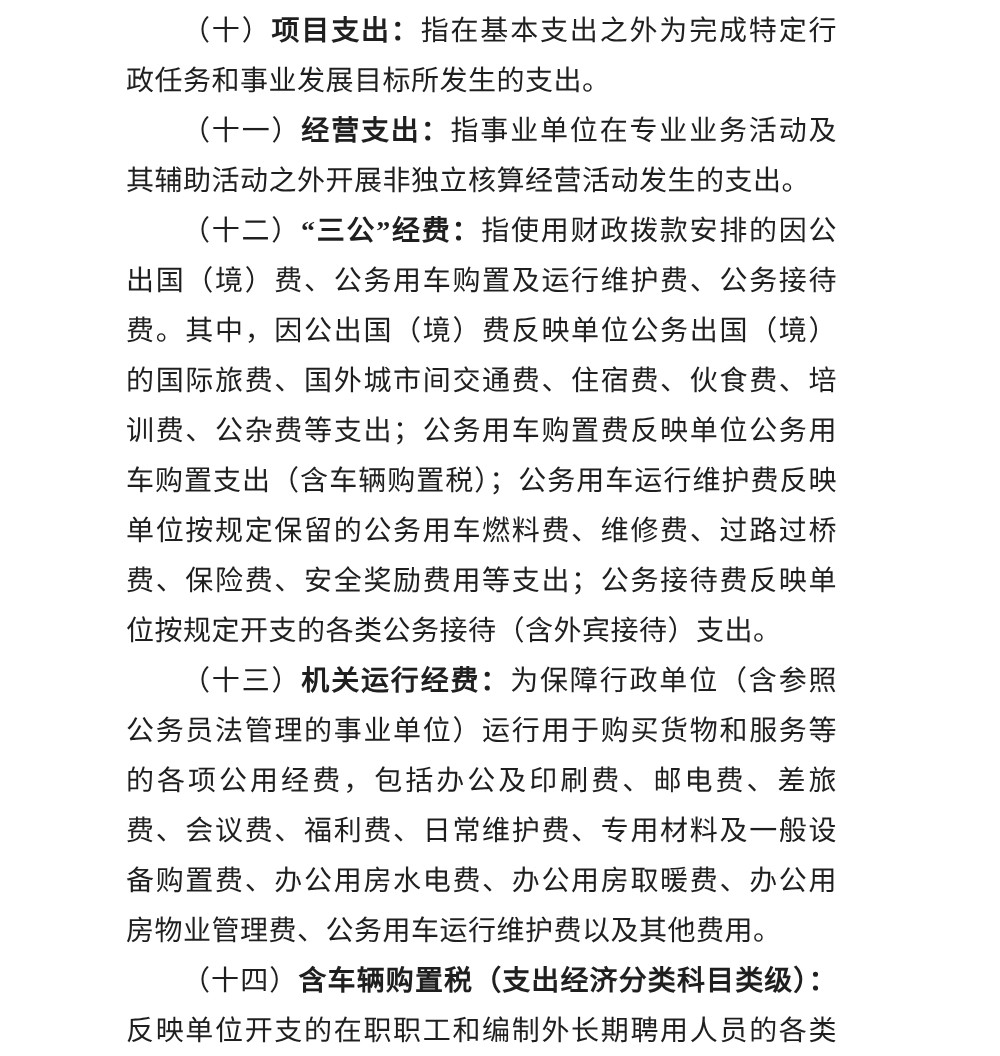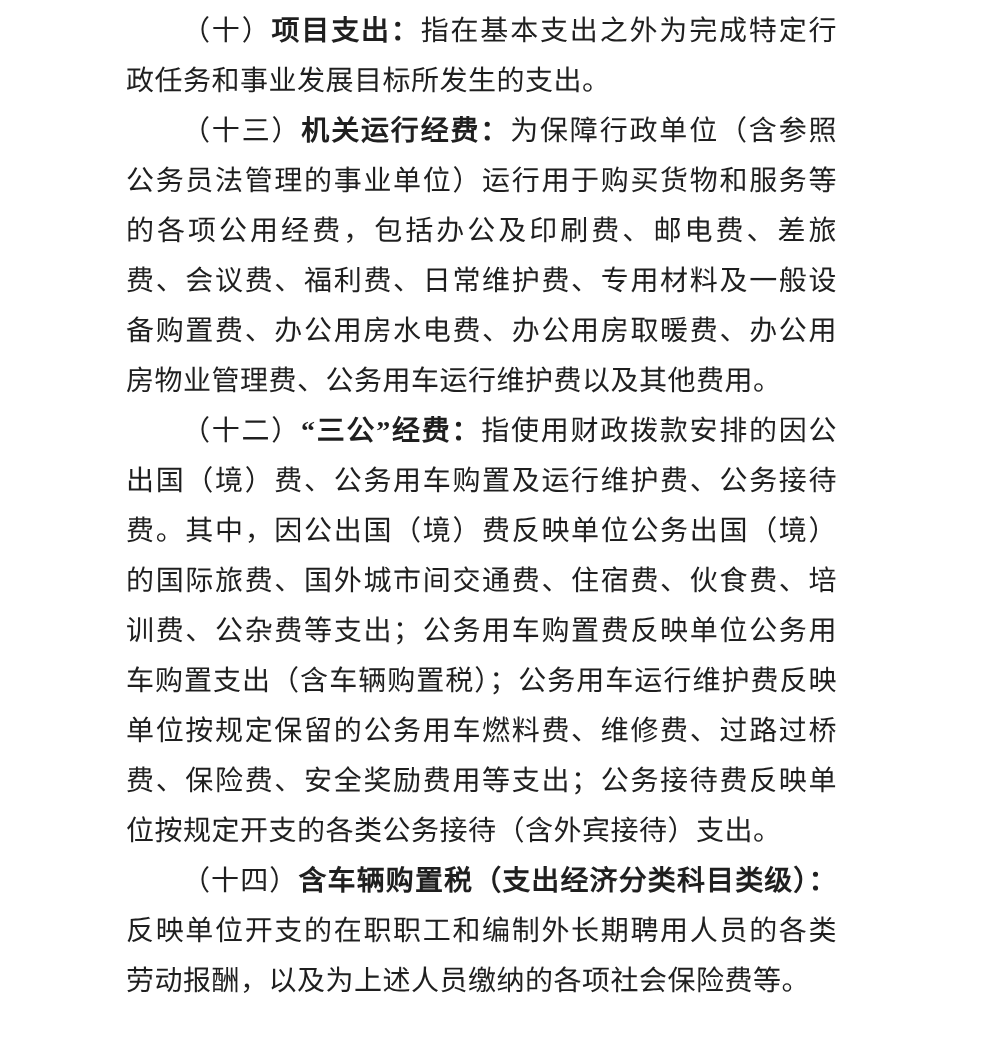--- a/index.html
+++ b/index.html
@@ -33,20 +33,21 @@
     font-weight: 700;
   }
 </style>
 </head>
 <body>
 
 <div class="page">
 
   <p class="para"><span>（十）</span><span class="term">项目支出：</span><span>指在基本支出之外为完成特定行政任务和事业发展目标所发生的支出。</span></p>
 
+  <p class="para"><span>（十一）</span><span class="term">经营支出：</span><span>指事业单位在专业业务活动及其辅助活动之外开展非独立核算经营活动发生的支出。</span></p>
+
+  <p class="para"><span>（十二）</span><span class="term">“三公”经费：</span><span>指使用财政拨款安排的因公出国（境）费、公务用车购置及运行维护费、公务接待费。其中，因公出国（境）费反映单位公务出国（境）的国际旅费、国外城市间交通费、住宿费、伙食费、培训费、公杂费等支出；公务用车购置费反映单位公务用车购置支出（含车辆购置税）；公务用车运行维护费反映单位按规定保留的公务用车燃料费、维修费、过路过桥费、保险费、安全奖励费用等支出；公务接待费反映单位按规定开支的各类公务接待（含外宾接待）支出。</span></p>
 
   <p class="para"><span>（十三）</span><span class="term">机关运行经费：</span><span>为保障行政单位（含参照公务员法管理的事业单位）运行用于购买货物和服务等的各项公用经费，包括办公及印刷费、邮电费、差旅费、会议费、福利费、日常维护费、专用材料及一般设备购置费、办公用房水电费、办公用房取暖费、办公用房物业管理费、公务用车运行维护费以及其他费用。</span></p>
-
-  <p class="para"><span>（十二）</span><span class="term">“三公”经费：</span><span>指使用财政拨款安排的因公出国（境）费、公务用车购置及运行维护费、公务接待费。其中，因公出国（境）费反映单位公务出国（境）的国际旅费、国外城市间交通费、住宿费、伙食费、培训费、公杂费等支出；公务用车购置费反映单位公务用车购置支出（含车辆购置税）；公务用车运行维护费反映单位按规定保留的公务用车燃料费、维修费、过路过桥费、保险费、安全奖励费用等支出；公务接待费反映单位按规定开支的各类公务接待（含外宾接待）支出。</span></p>
 
   <p class="para"><span>（十四）</span><span class="term">含车辆购置税（支出经济分类科目类级）：</span><span>反映单位开支的在职职工和编制外长期聘用人员的各类劳动报酬，以及为上述人员缴纳的各项社会保险费等。</span></p>
 
 </div>
 
 </body></html>

